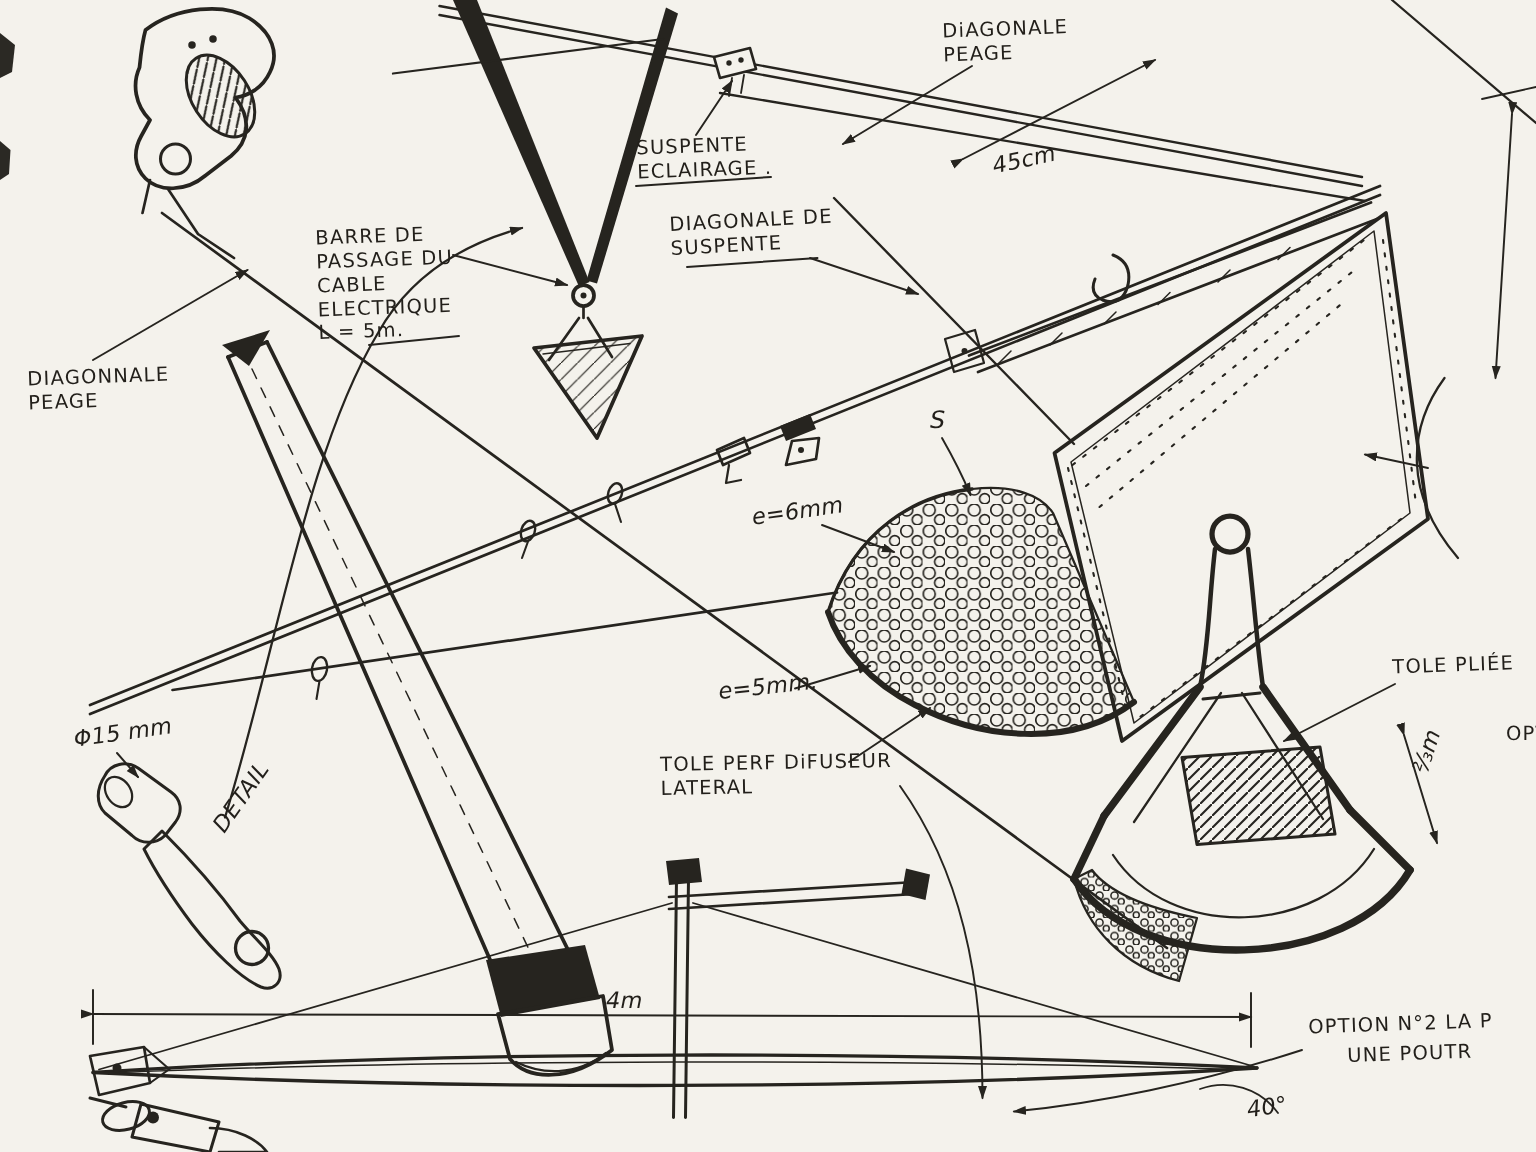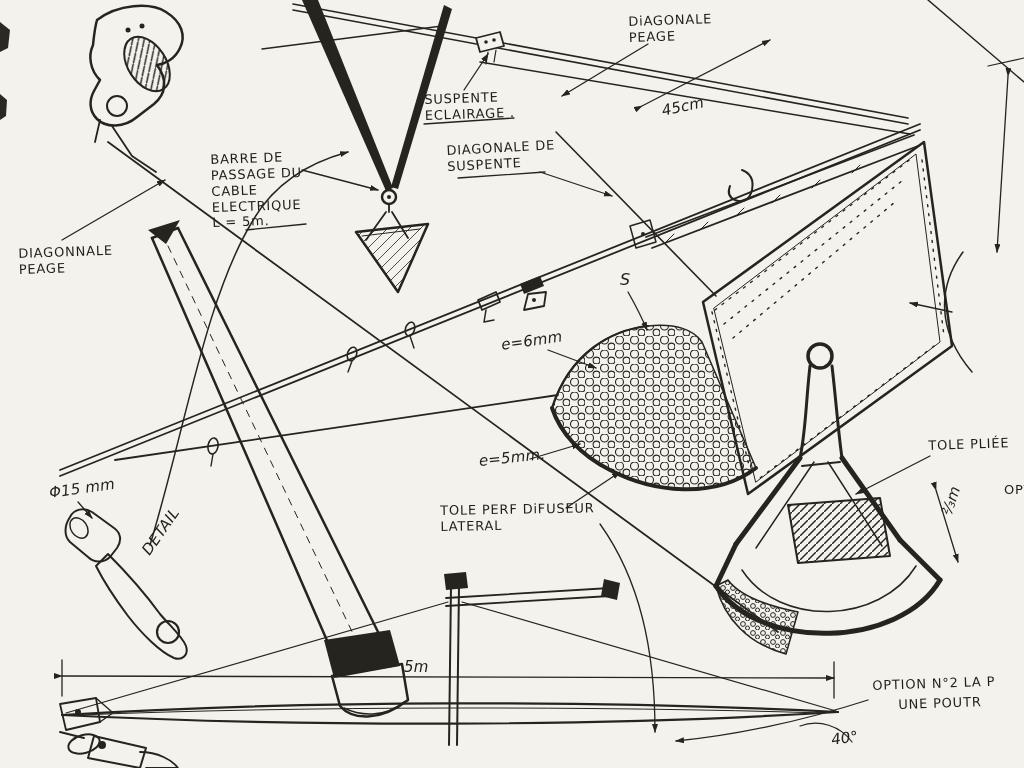--- a/index.html
+++ b/index.html
@@ -246,17 +246,17 @@
 <div class="lbl" style="left:928px;top:438px;transform:rotate(-2deg);">TOLE PLIÉE</div>
 
 <div class="lbl" style="left:1004px;top:482px;">OPT</div>
 
 <div class="lbl it" style="left:938px;top:512px;transform:rotate(-72deg);">⅔m</div>
 
 <div class="lbl" style="left:872px;top:678px;transform:rotate(-2deg);">OPTION N°2 LA P</div>
 
 <div class="lbl" style="left:898px;top:697px;transform:rotate(-2deg);">UNE POUTR</div>
 
-<div class="lbl it" style="left:404px;top:658px;">5m</div>
+<div class="lbl it" style="left:404px;top:658px;">4m</div>
 
 <div class="lbl it" style="left:830px;top:731px;transform:rotate(-8deg);">40°</div>
 
 </div>
 
 </body></html>

